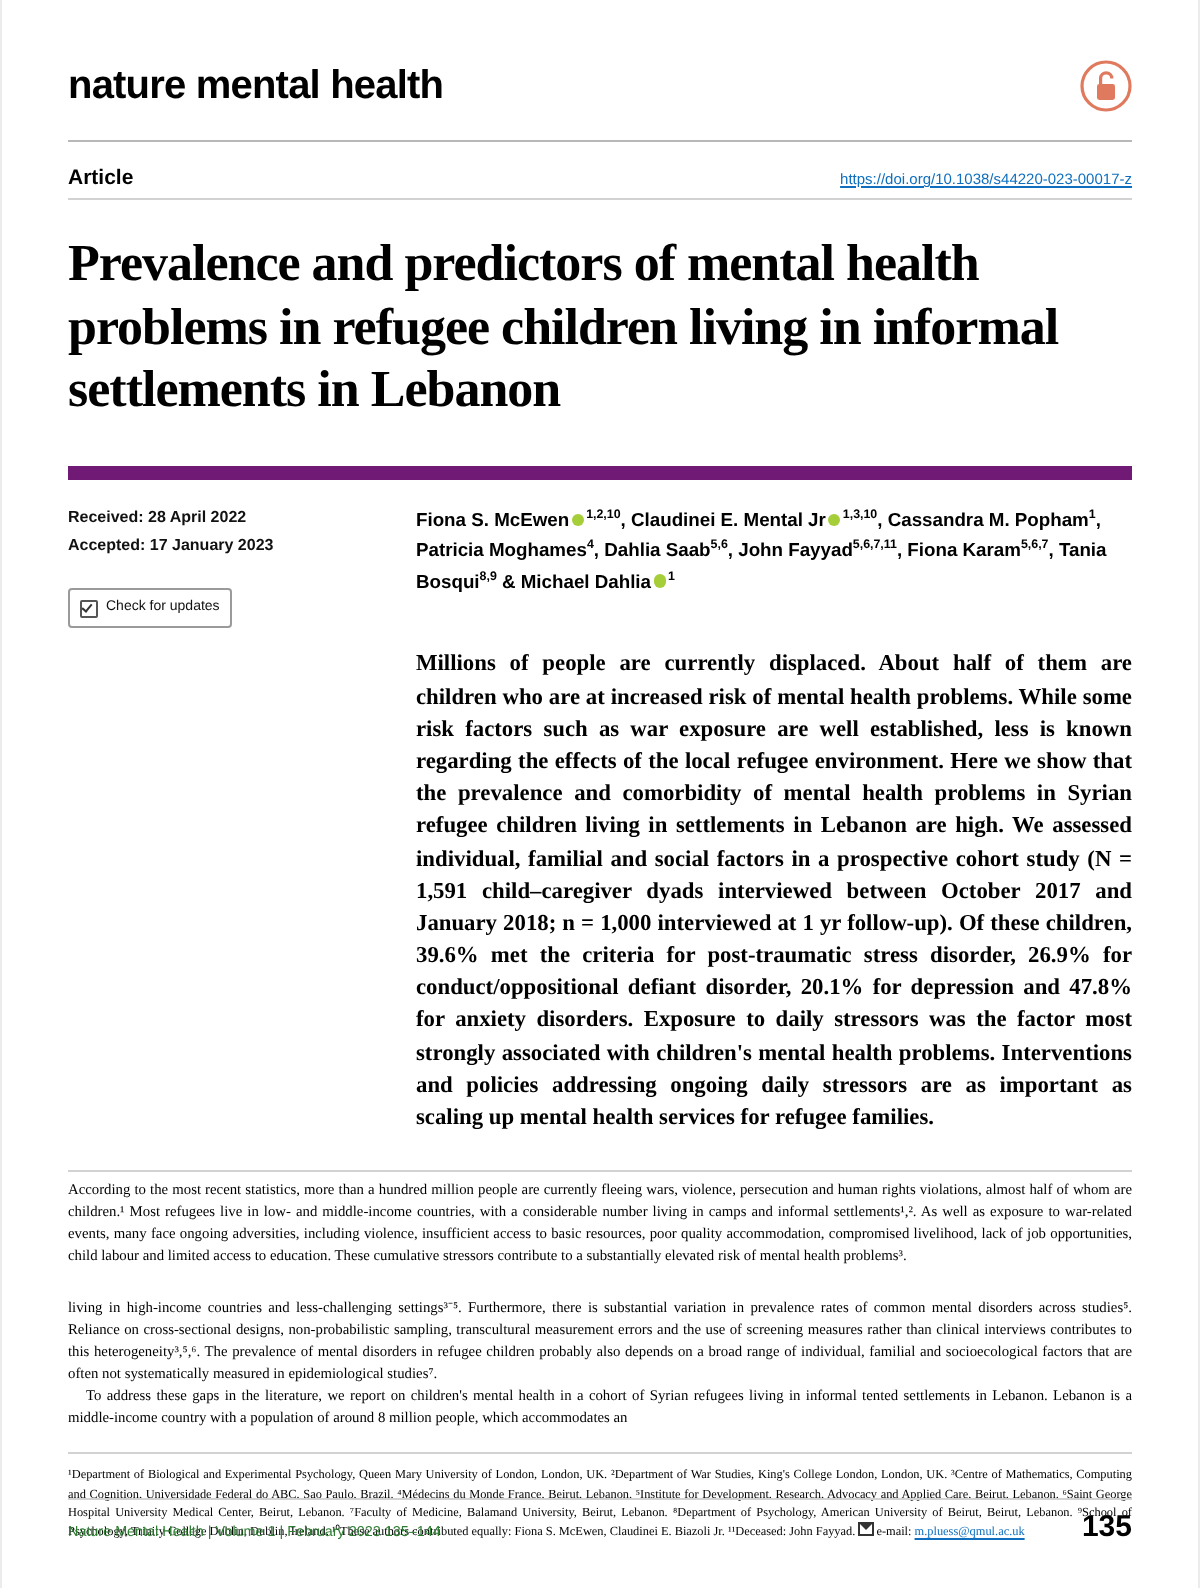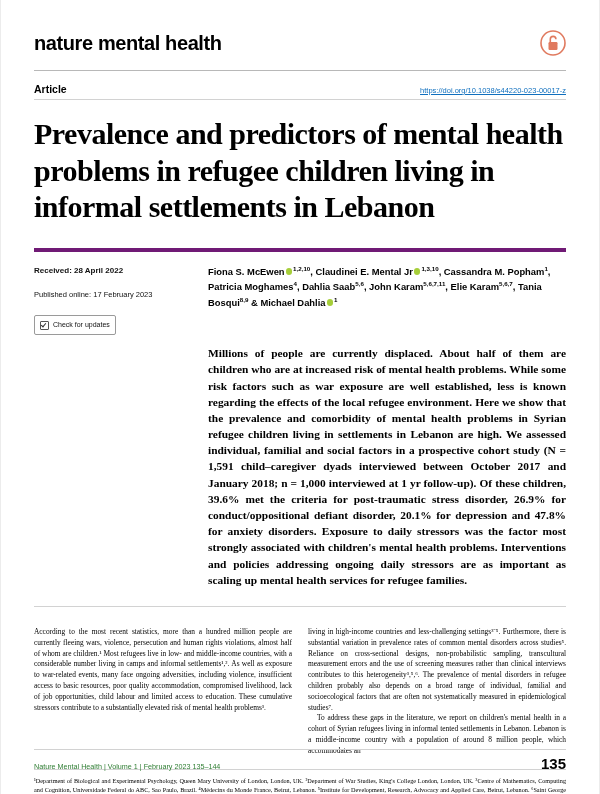--- a/index.html
+++ b/index.html
@@ -69,31 +69,31 @@
     color: #0f6fbe;
   }
   .rule-thin {
     border-top: 1px solid #d2d2d2;
   }
 
   
   .paper-title {
     font-family: "Liberation Serif", serif;
     font-weight: bold;
-    font-size: 30px;
+    font-size: 26px;
     line-height: 1.22;
     letter-spacing: -0.5px;
     margin: 16px 0 0 0;
     padding-bottom: 22px;
   }
 
   
   .meta-row {
     display: flex;
-    border-top: 4px solid #701a75;
+    border-top: 7px solid #701a75;
     padding-top: 12px;
   }
   .meta-col {
     width: 160px;
     flex: 0 0 160px;
     font-family: "Liberation Sans", sans-serif;
     font-size: 8px;
     line-height: 1.75;
     color: #111;
   }
@@ -177,21 +177,22 @@
   }
 
   
   .body-rule {
     border-top: 1px solid #d2d2d2;
     margin-top: 18px;
   }
   .body-cols {
     display: flex;
     gap: 16px;
-    margin-top: 20px;
+    margin-top: 4px;
+    flex-direction: column;
   }
   .col {
     flex: 1;
     font-family: "Liberation Serif", serif;
     font-size: 7.4px;
     line-height: 1.46;
     text-align: justify;
     hyphens: auto;
   }
   .col p { margin: 0; }
@@ -288,35 +289,35 @@
     <div class="article-type">Article</div>
     <a class="doi" href="#">https://doi.org/10.1038/s44220-023-00017-z</a>
   </div>
   <div class="rule-thin"></div>
 
   <h1 class="paper-title">Prevalence and predictors of mental health problems in refugee children living in informal settlements in Lebanon</h1>
 
   <div class="meta-row">
     <div class="meta-col">
       <div class="received">Received: 28 April 2022</div>
-      <div class="pub">Published online: 17 February 2023</div>
+      <div class="received">Accepted: 17 January 2023</div>
       <div class="updates">
         <span class="tick"></span>
         <span>Check for updates</span>
       </div>
     </div>
 
     <div class="authors">
       <span>Fiona S. McEwen</span><span class="orcid"></span><sup>1,2,10</sup>,
       <span>Claudinei E. Mental Jr</span><span class="orcid"></span><sup>1,3,10</sup>,
       <span>Cassandra M. Popham</span><sup>1</sup>,
       <span>Patricia Moghames</span><sup>4</sup>,
       <span>Dahlia Saab</span><sup>5,6</sup>,
-      <span>John Karam</span><sup>5,6,7,11</sup>,
-      <span>Elie Karam</span><sup>5,6,7</sup>,
+      <span>John Fayyad</span><sup>5,6,7,11</sup>,
+      <span>Fiona Karam</span><sup>5,6,7</sup>,
       <span>Tania Bosqui</span><sup>8,9</sup> &amp;
       <span>Michael Dahlia</span><span class="orcid"></span><sup>1</sup>
     </div>
   </div>
 
   <div class="abstract-row">
     <div class="abstract-spacer"></div>
     <div class="abstract">Millions of people are currently displaced. About half of them are children who are at increased risk of mental health problems. While some risk factors such as war exposure are well established, less is known regarding the effects of the local refugee environment. Here we show that the prevalence and comorbidity of mental health problems in Syrian refugee children living in settlements in Lebanon are high. We assessed individual, familial and social factors in a prospective cohort study (N = 1,591 child–caregiver dyads interviewed between October 2017 and January 2018; n = 1,000 interviewed at 1 yr follow-up). Of these children, 39.6% met the criteria for post-traumatic stress disorder, 26.9% for conduct/oppositional defiant disorder, 20.1% for depression and 47.8% for anxiety disorders. Exposure to daily stressors was the factor most strongly associated with children's mental health problems. Interventions and policies addressing ongoing daily stressors are as important as scaling up mental health services for refugee families.</div>
   </div>
 

